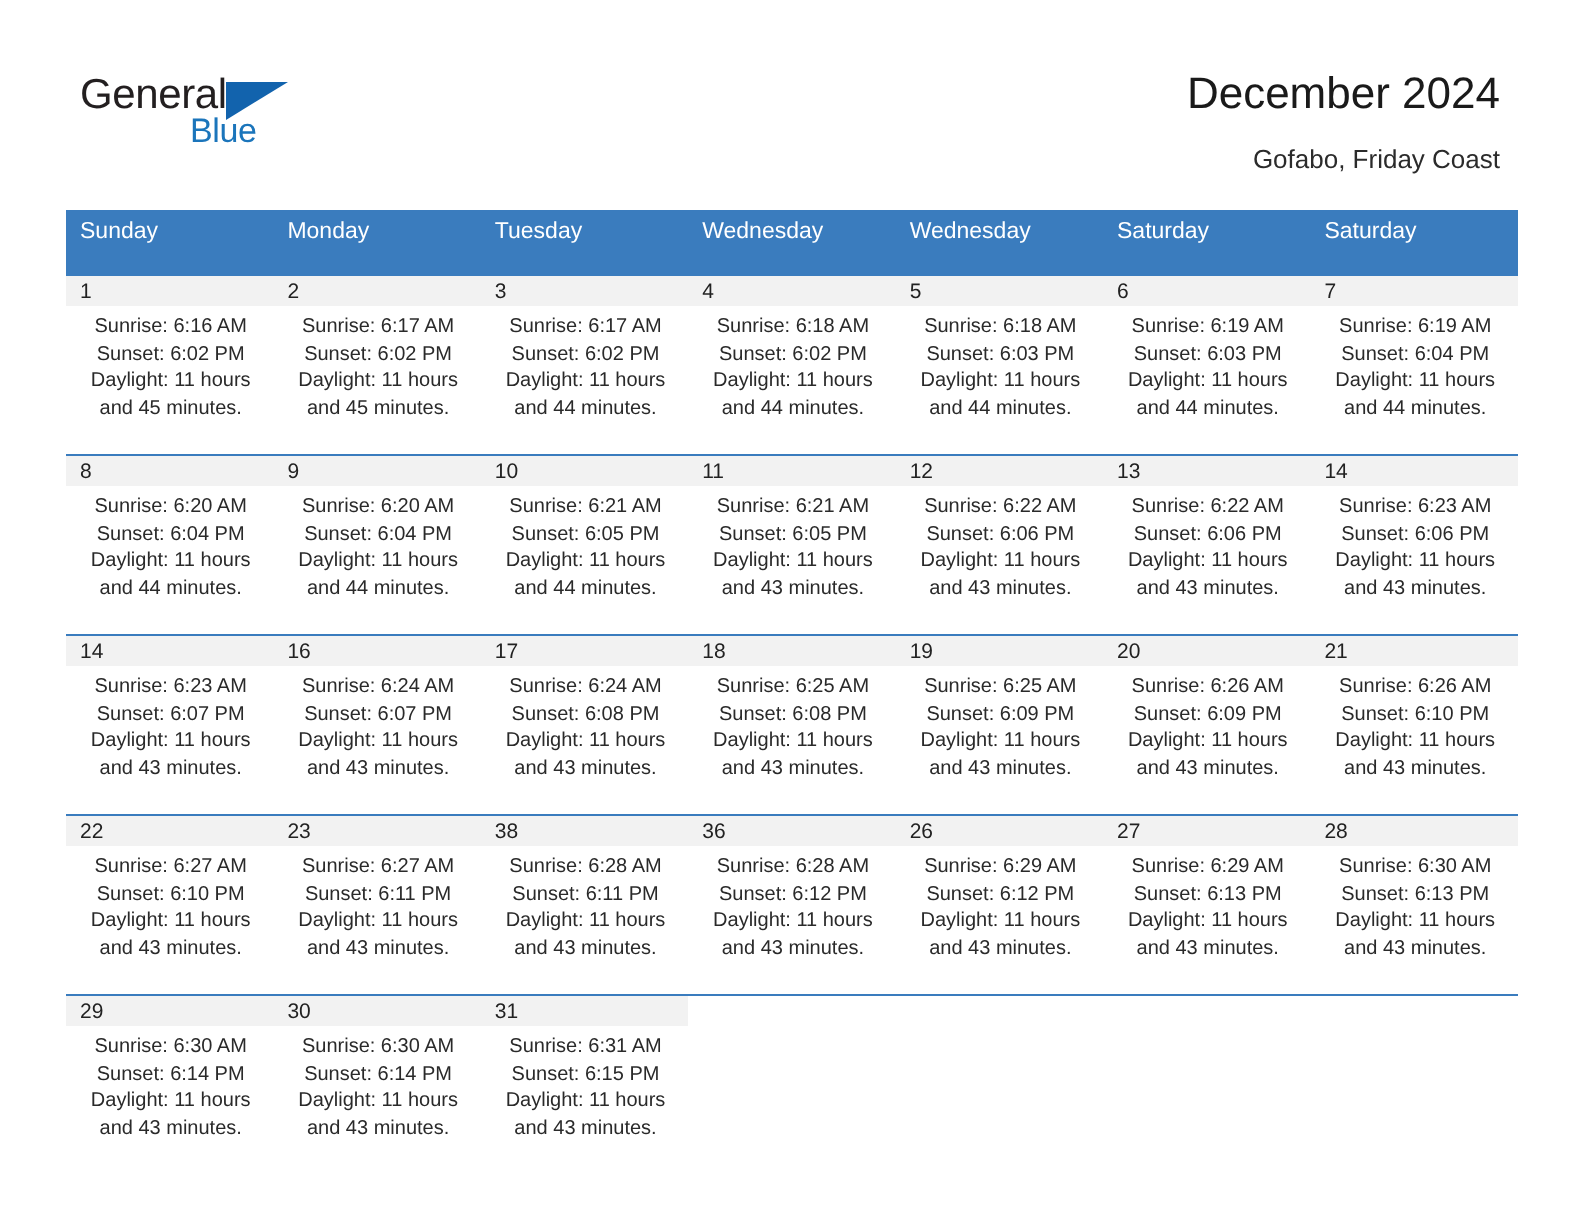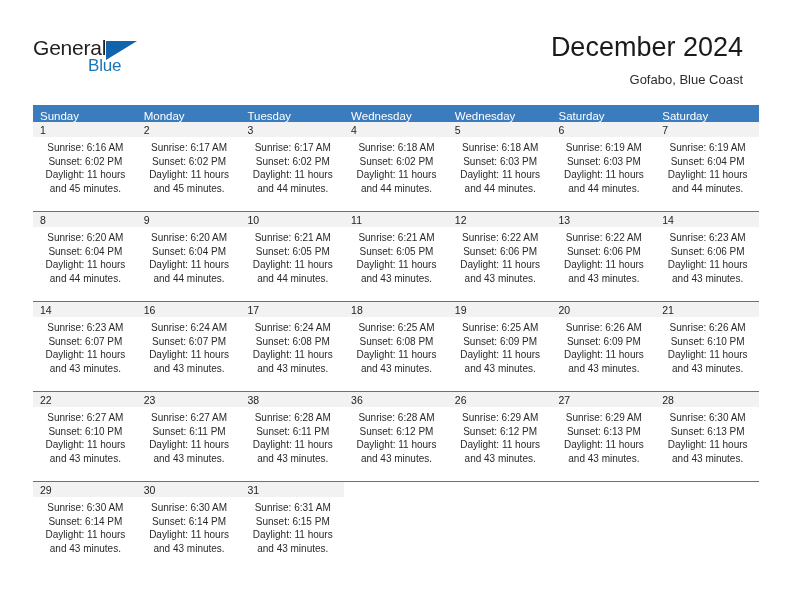--- a/index.html
+++ b/index.html
@@ -19,21 +19,21 @@
   .page {
     position: relative;
     width: 792px;
     height: 612px;
     box-sizing: border-box;
   }
 
   
   .top-bar {
     position: absolute;
-    left: 0;
+    left: 7px;
     top: 0;
     width: 777px;
     height: 96px;
   }
 
   .logo {
     position: absolute;
     left: 33px;
     top: 36px;
     width: 140px;
@@ -67,21 +67,21 @@
     font-family: "Liberation Sans", sans-serif;
   }
 
   .title-block {
     position: absolute;
     right: 34px;
     top: 30px;
     text-align: right;
   }
   .cal-title {
-    font-size: 27px;
+    font-size: 22px;
     color: #1a1a1a;
     line-height: 34px;
     white-space: nowrap;
   }
   .cal-subtitle {
     font-size: 13px;
     color: #2b2b2b;
     line-height: 20px;
     margin-top: 6px;
     white-space: nowrap;
@@ -96,21 +96,21 @@
     border-collapse: collapse;
     table-layout: fixed;
   }
 
   .calendar th {
     background: #3a7cbe;
     color: #ffffff;
     font-size: 11.5px;
     font-weight: normal;
     text-align: left;
-    padding: 4px 0 0 7px;
+    padding: 4px 0 16px 7px;
     height: 13px;
     vertical-align: middle;
     border: none;
   }
 
   .calendar td {
     vertical-align: top;
     padding: 0;
     border: none;
     border-top: 1px solid #3a7cbe;
@@ -160,21 +160,21 @@
   <div class="top-bar">
 
     <div class="logo">
       <span class="logo-general">General</span>
       <span class="logo-triangle"></span>
       <span class="logo-blue">Blue</span>
     </div>
 
     <div class="title-block">
       <div class="cal-title">December 2024</div>
-      <div class="cal-subtitle">Gofabo, Blue Coast</div>
+      <div class="cal-subtitle">Gofabo, Friday Coast</div>
     </div>
 
   </div>
 
   <table class="calendar">
     <thead>
       <tr>
         <th>Sunday</th>
         <th>Monday</th>
         <th>Tuesday</th>

